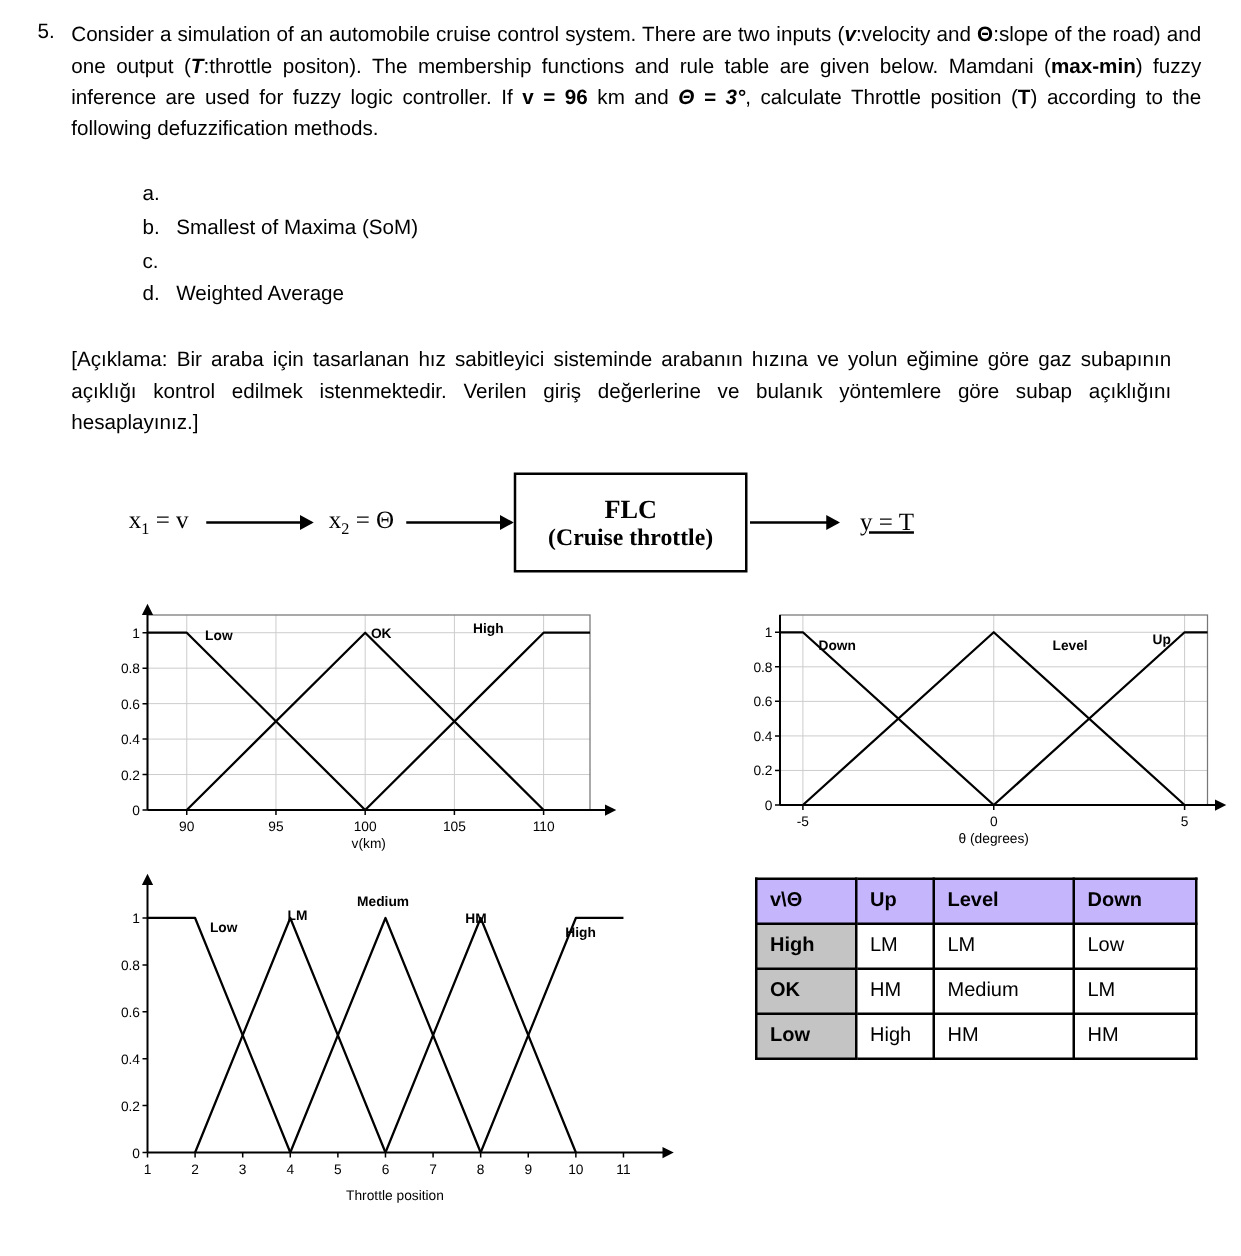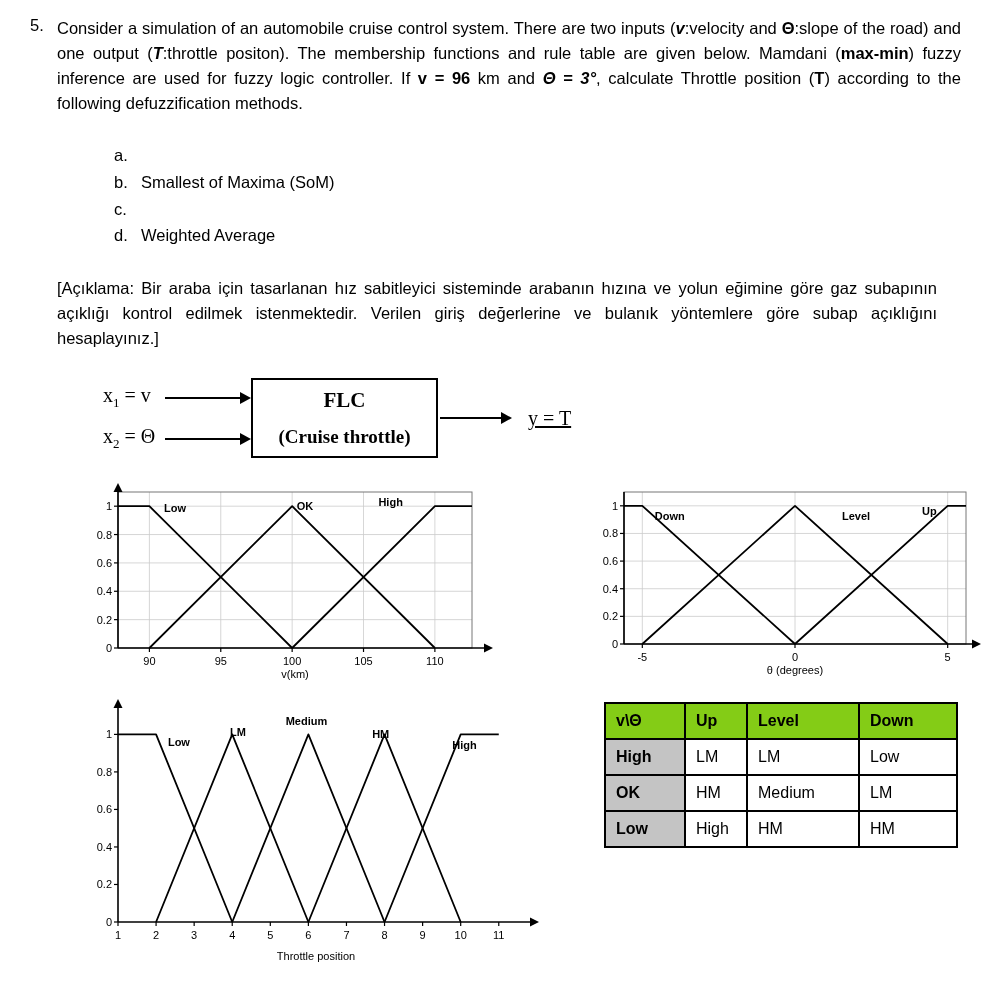--- a/index.html
+++ b/index.html
@@ -18,51 +18,51 @@
   .seg-b { font-weight:bold; }
   .seg-bi { font-weight:bold; font-style:italic; }
   .methods { margin:26px 0 0 57px; }
   .method-row { display:flex; line-height:1.62; }
   .m-letter { width:27px; flex:none; }
   .note { margin-top:27px; margin-right:24px; text-align:justify; line-height:1.5; }
 
   
   .diagram { display:flex; align-items:center; margin:28px 0 0 73px;
              font-family:"Liberation Serif", serif; font-size:20px; }
-  .d-inputs { display:flex; flex-direction:column; gap:14px; }
+  .d-inputs { display:flex; flex-direction:row; gap:14px; }
   .d-in-row { display:flex; align-items:center; }
   .d-in-label { width:62px; flex:none; }
   sub { font-size:0.65em; }
   .arrow { position:relative; height:2px; background:#000; display:inline-block; }
   .arrow::after { content:""; position:absolute; right:-2px; top:-5px;
                   border-left:11px solid #000; border-top:6px solid transparent;
                   border-bottom:6px solid transparent; }
   .a-in { width:84px; }
   .a-out { width:70px; margin:0 14px 0 0; }
   .flc-box { border:2px solid #000; min-width:187px; min-height:80px; margin:0 2px;
-             display:flex; flex-direction:column; justify-content:space-between;
+             display:flex; flex-direction:column; justify-content:center;
              text-align:center; font-weight:bold; padding:8px 4px; }
   .flc-box .l1 { font-size:21px; }
   .flc-box .l2 { font-size:19px; }
   .d-out-label { margin-left:4px;text-decoration:underline; }
 
   
   .charts-row1 { display:flex; margin-top:22px; }
   .c1 { margin-left:52px; }
   .c2 { margin-left:96px; }
   .bottom-row { display:flex; margin-top:12px; }
   .c3 { margin-left:48px; }
   .chart svg { font-family:"Liberation Sans", sans-serif; display:block; }
 
   
   .rt-block { margin-left:14px; padding-top:6px; }
   .rt-title { font-size:17px; margin:0 0 14px 2px; }
   table.rt { border-collapse:collapse; margin-left:50px; font-size:16px; }
   .rt th, .rt td { border:2px solid #000; padding:8px 10px; text-align:left; vertical-align:middle; }
-  .rt th { background:#84cc16; font-weight:bold; }
+  .rt th { background:#c4b5fd; font-weight:bold; }
   .rt td.rowhead { background:#c4c4c4; font-weight:bold; }
   .rt th:nth-child(1){ width:80px; }
   .rt th:nth-child(2){ width:62px; }
   .rt th:nth-child(3){ width:112px; }
   .rt th:nth-child(4){ width:98px; }
 </style>
 </head>
 <body>
 
 <div class="page">

